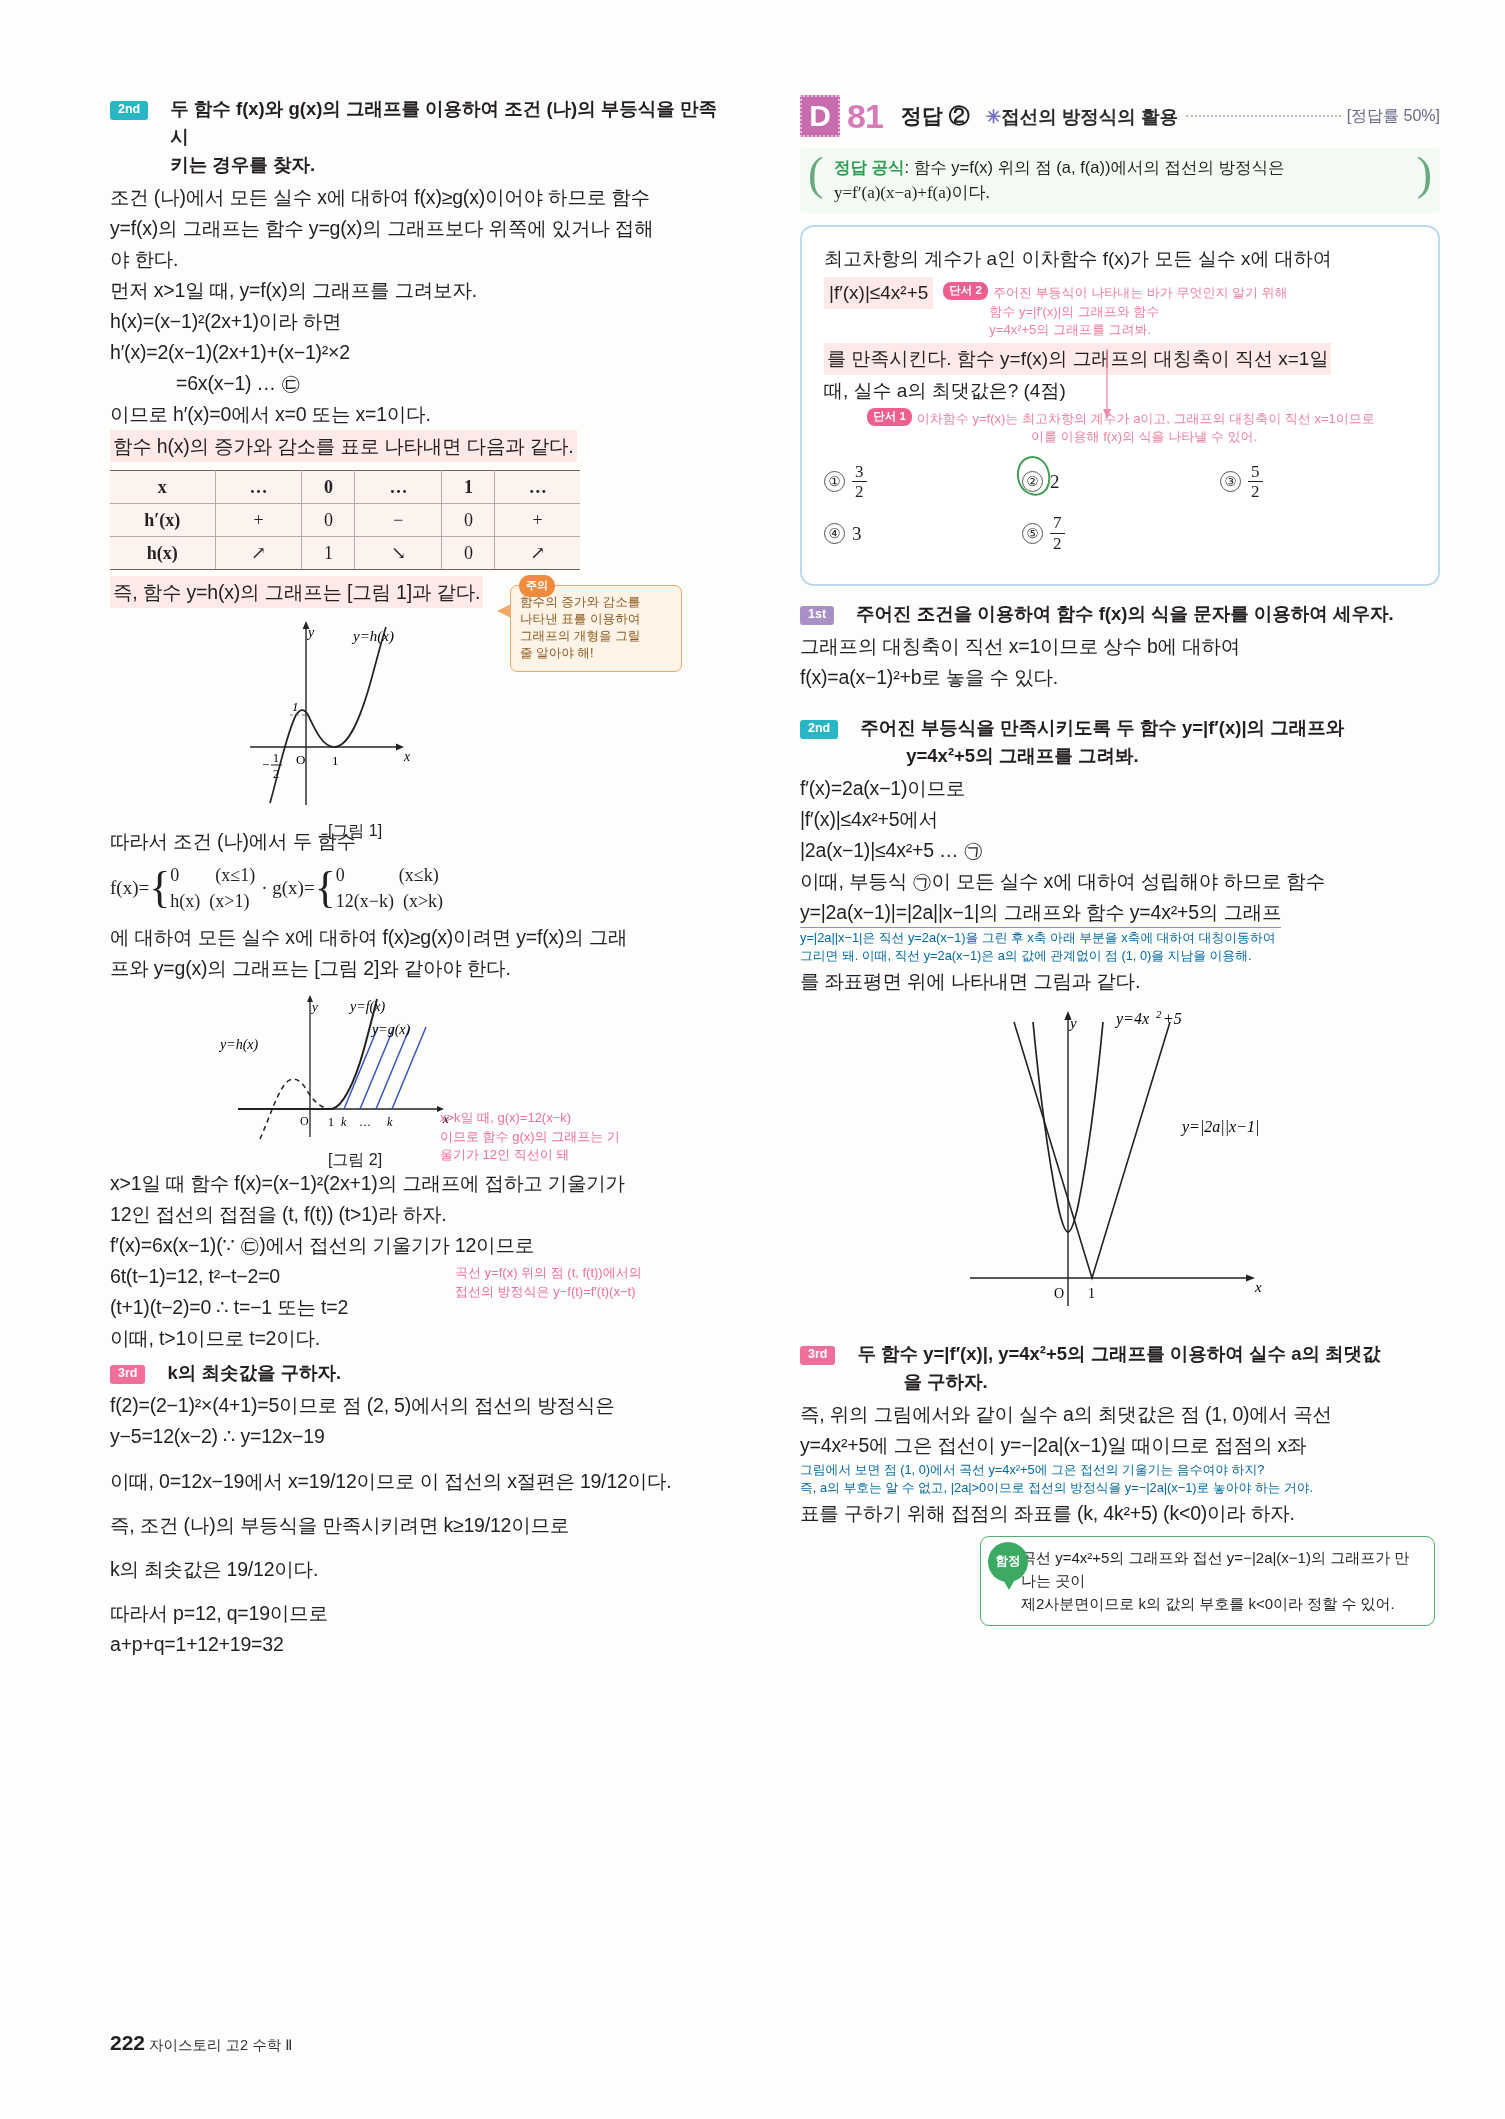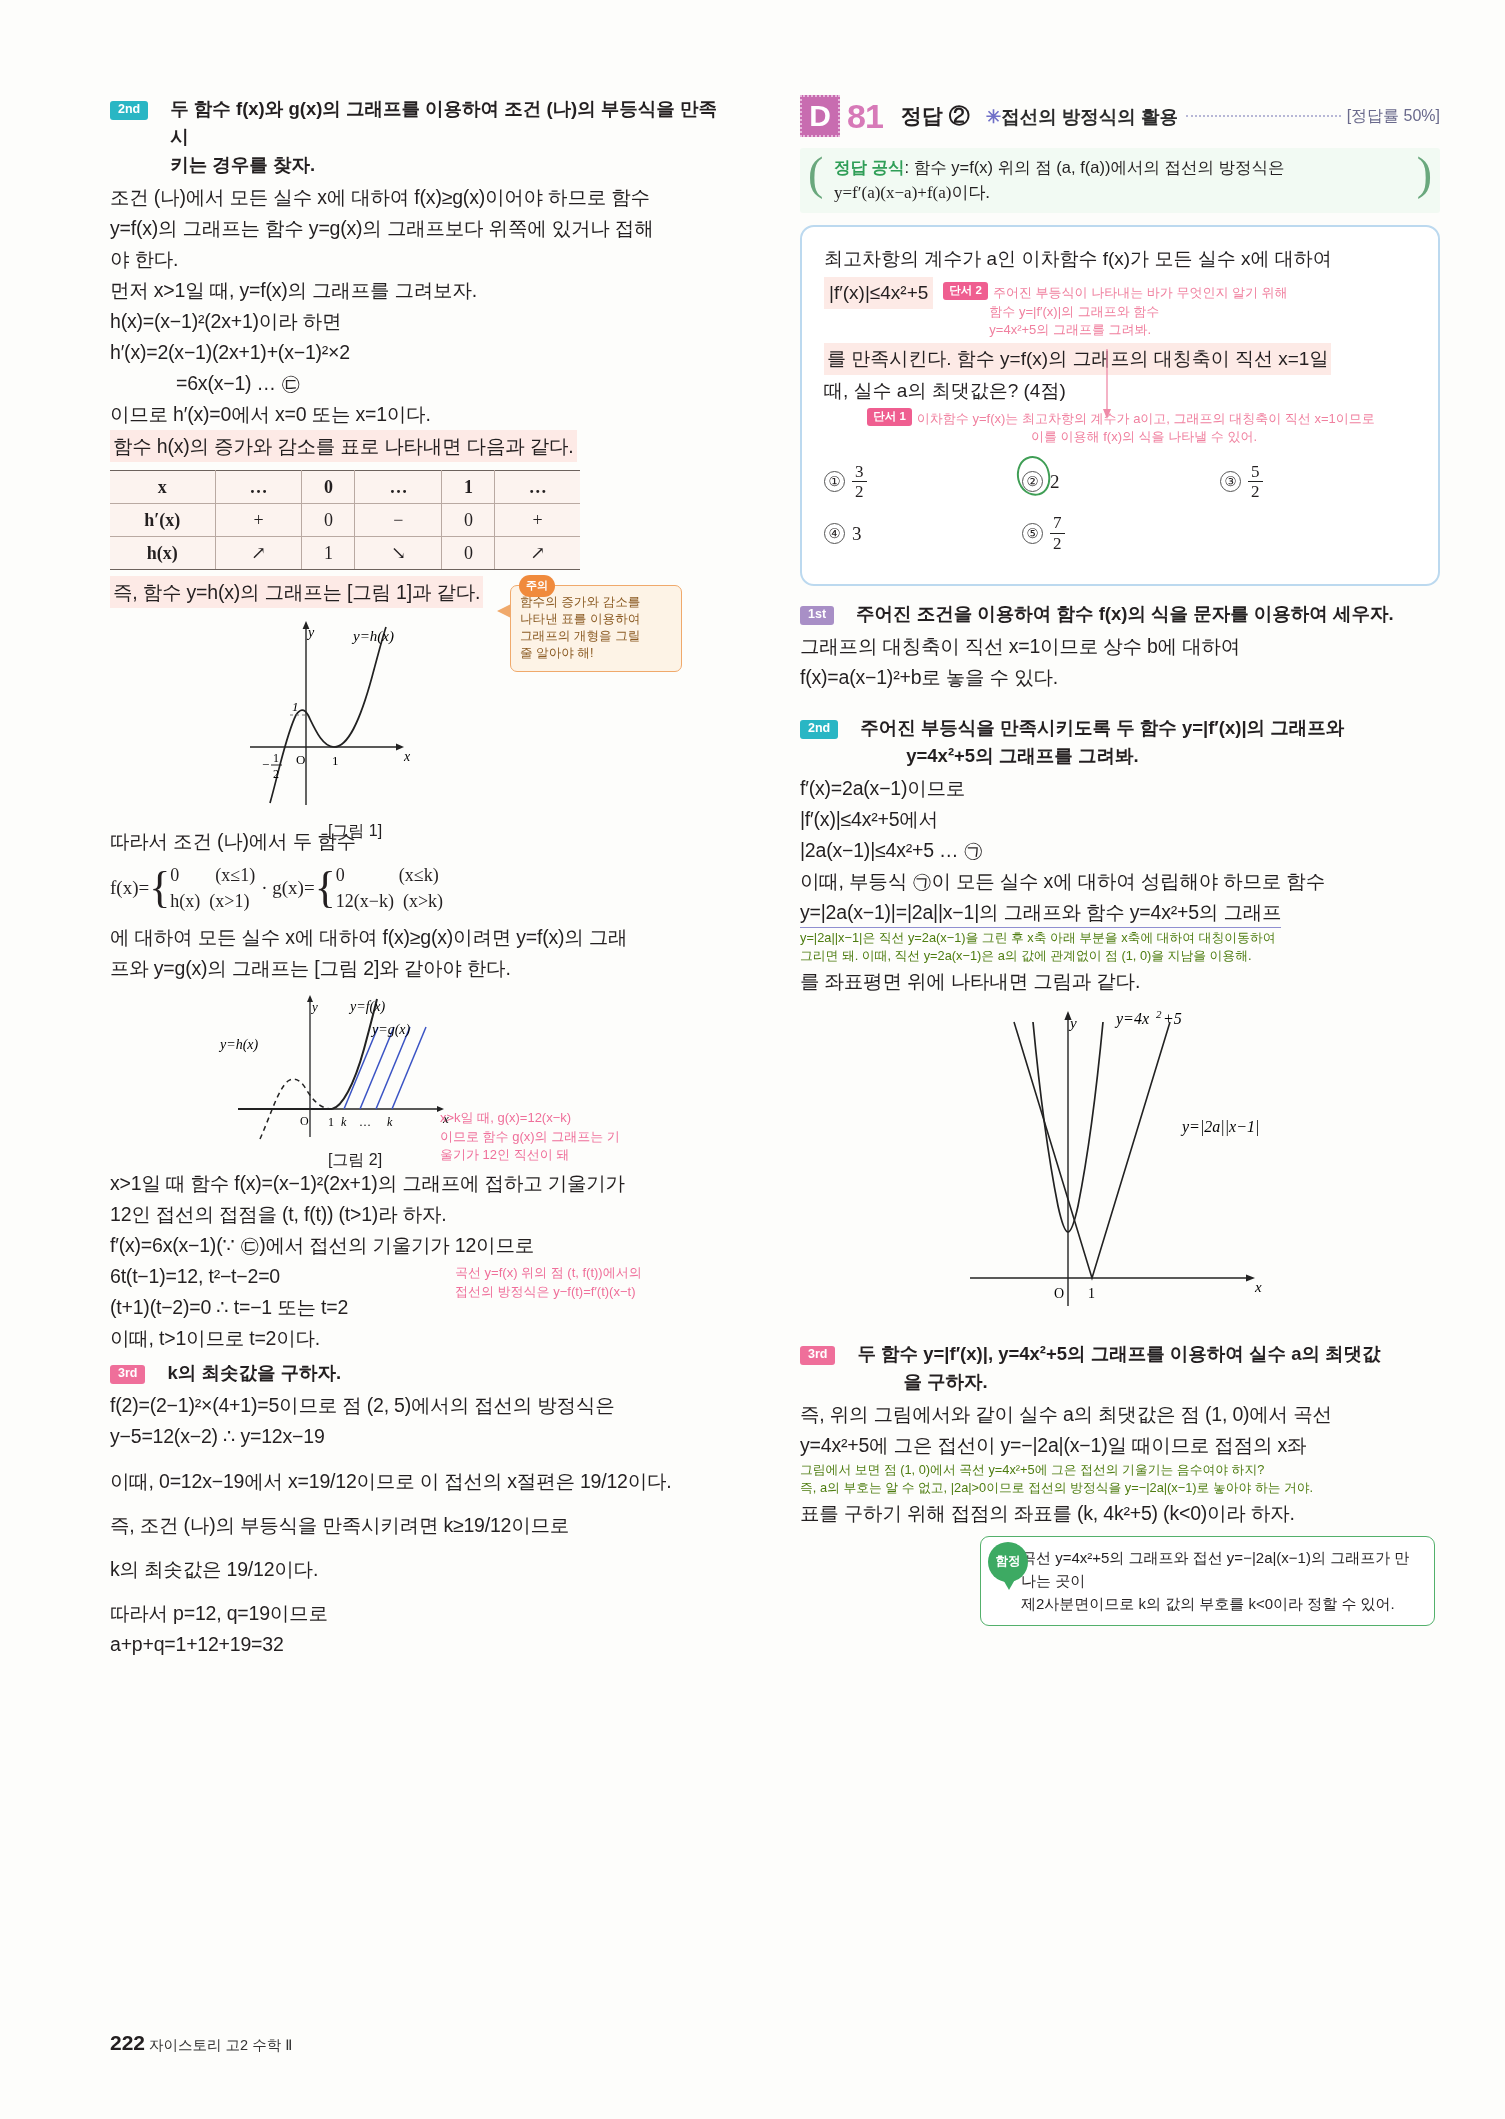--- a/index.html
+++ b/index.html
@@ -101,21 +101,21 @@
   .brk-l { left:8px; } .brk-r { right:8px; }
 
   
   .probbox {
     margin-top:12px; border:2.5px solid #bcd9ef; border-radius:14px;
     background:#fff; padding:16px 20px 18px 22px; position:relative;
   }
   .probbox .q { font-family:"Liberation Sans","DejaVu Sans",sans-serif; font-size:19px; line-height:32px; }
   .hint-chip {
     display:inline-block; background:#ef5e90; color:#fff; font-size:11.5px; font-weight:bold;
-    font-family:"Liberation Sans",sans-serif; padding:1px 6px 2px; border-radius:3px;
+    font-family:"Liberation Sans",sans-serif; padding:1px 6px 2px; border-radius:8px;
     vertical-align: 3px; margin-right:5px;
   }
   .hint-txt { color:#f0809f; font-family:"Liberation Sans",sans-serif; font-size:13px; line-height:18.5px; }
 
   .choices { margin-top:16px; }
   .crow { display:flex; font-size:19px; margin-bottom:13px; }
   .ch { width:215px; display:flex; align-items:center; gap:7px; position:relative;}
   .circ { display:inline-block; width:21px;height:21px;border:1.3px solid #555;border-radius:50%;
     font-size:13.5px; text-align:center; line-height:19px; font-family:"Liberation Sans",sans-serif;}
   .frac { display:inline-block; text-align:center; font-size:17px; line-height:1.05; vertical-align:middle;}
@@ -126,21 +126,21 @@
     border:2.6px solid #3f9e55; border-radius:50% 50% 46% 54%/ 52% 48% 50% 50%;
     transform:rotate(-12deg);
   }
 
   
   .fig { position:relative; }
   .figcap { text-align:center; font-family:"Liberation Sans",sans-serif; font-size:16px; margin-top:2px;}
 
   
   .uline { border-bottom:1.6px solid #8f8fd0; }
-  .note-blue { color:#4d7c0f; font-family:"Liberation Sans",sans-serif; font-size:12.8px; line-height:18.5px;}
+  .note-blue { color:#0369a1; font-family:"Liberation Sans",sans-serif; font-size:12.8px; line-height:18.5px;}
 
   
   .note-pink { color:#ef6f9a; font-family:"Liberation Sans",sans-serif; font-size:13px; line-height:18.5px;}
 
   
   .trapwrap { position:relative; margin-top:8px; margin-left:180px; width:455px;}
   .trapbox { border:1.5px solid #53b06b; border-radius:9px; background:#fff; padding:9px 12px 10px 40px;
      font-size:15px; line-height:23px; font-family:"Liberation Sans",sans-serif;}
   .pin {
     position:absolute; left:8px; top:6px; width:42px; height:50px;

